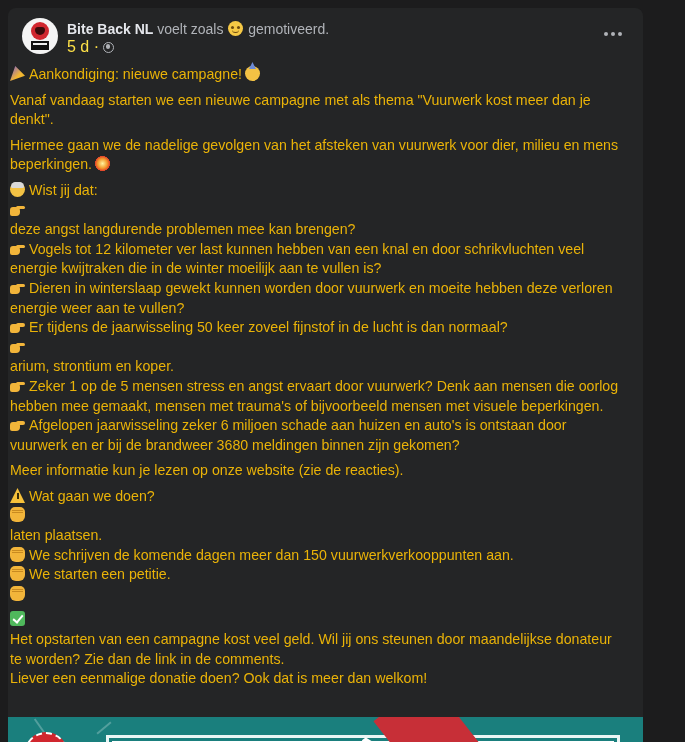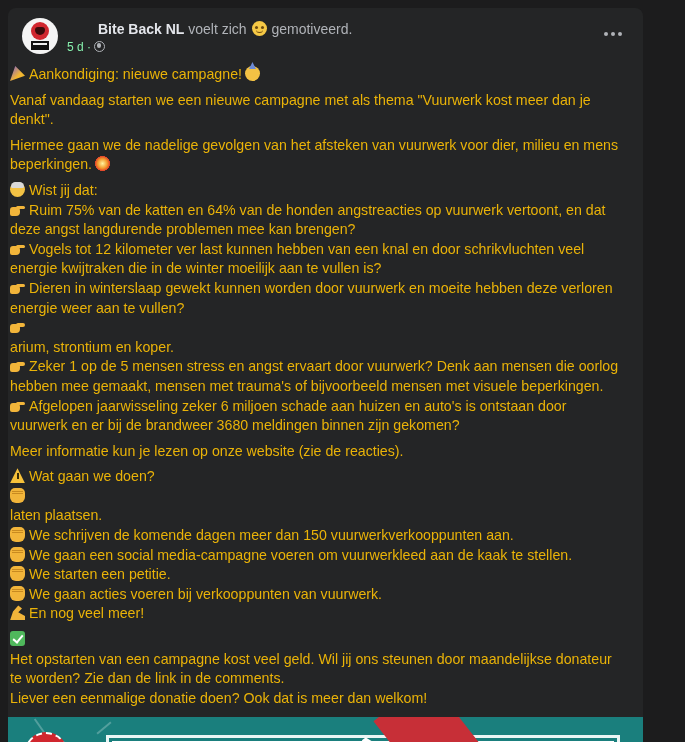--- a/index.html
+++ b/index.html
@@ -34,36 +34,36 @@
     position: absolute; left: 9px; top: 23px; width: 18px; height: 9px;
     background: #111; 
   }
   .avatar .logo-text::after {
     content: ""; position: absolute; left: 2px; top: 2px; width: 14px; height: 2px; background:#eee;
   }
   .hdr-line1 {
     position: absolute; left: 59px; top: 12px;
     font-size: 14px; line-height: 18px; color: #b0b3b8; white-space: nowrap;
   }
-  .hdr-line1 .name { color: #e4e6eb; font-weight: bold; margin-left: 31px; }
+  .hdr-line1 .name { color: #e4e6eb; font-weight: bold; }
   .feeling-emoji {
     display: inline-block; width: 15px; height: 15px; border-radius: 50%;
     background: #f6c945; vertical-align: -2px; position: relative; margin: 0 1px;
   }
   .feeling-emoji::before {
     content: ""; position: absolute; left: 3px; top: 5px; width: 3px; height: 3px; border-radius: 50%; background: #6b4a10;
     box-shadow: 6px 0 0 #6b4a10;
   }
   .feeling-emoji::after {
     content: ""; position: absolute; left: 4px; top: 8px; width: 7px; height: 3px;
     border-bottom: 1.5px solid #6b4a10; border-radius: 0 0 5px 5px;
   }
   .hdr-line2 {
     position: absolute; left: 59px; top: 32px;
-    font-size: 12px; line-height: 14px; color: #86efac; white-space: nowrap;
+    font-size: 16px; line-height: 14px; color: #fde047; white-space: nowrap;
   }
   .globe-icon {
     display: inline-block; width: 11px; height: 11px; border-radius: 50%;
     border: 1.5px solid #b0b3b8; vertical-align: -1px; position: relative;
   }
   .globe-icon::after {
     content: ""; position: absolute; left: 2px; top: 1px; width: 4px; height: 5px;
     background: #b0b3b8; border-radius: 2px;
   }
   .more-button {
@@ -136,21 +136,21 @@
 <body>
 
 <div class="card">
   <div class="header">
     <div class="avatar">
       <div class="head"></div>
       <div class="logo-text"></div>
     </div>
     <div class="hdr-line1">
       <span class="name">Bite Back NL</span>
-      <span>voelt zich</span>
+      <span>voelt zoals</span>
       <span class="feeling-emoji"></span>
       <span>gemotiveerd.</span>
     </div>
     <div class="hdr-line2">
       <span>5 d</span>
       <span>·</span>
       <span class="globe-icon"></span>
     </div>
     <div class="more-button">
       <span></span>
@@ -166,45 +166,44 @@
     <div class="para">
       <span class="line">Vanaf vandaag starten we een nieuwe campagne met als thema "Vuurwerk kost meer dan je</span>
       <span class="line">denkt".</span>
     </div>
     <div class="para">
       <span class="line">Hiermee gaan we de nadelige gevolgen van het afsteken van vuurwerk voor dier, milieu en mens</span>
       <span class="line"><span>beperkingen.</span><span class="emo emo-boom"></span></span>
     </div>
     <div class="para">
       <span class="line"><span class="emo emo-shock"></span><span>Wist jij dat:</span></span>
-      <span class="line"><span class="emo emo-point"></span><span>Ruim 75% van de katten en 64% van de honden angstreacties op vuurwerk vertoont, en dat</span></span>
+      <span class="line"><span class="emo emo-point"></span></span>
       <span class="line">deze angst langdurende problemen mee kan brengen?</span>
       <span class="line"><span class="emo emo-point"></span><span>Vogels tot 12 kilometer ver last kunnen hebben van een knal en door schrikvluchten veel</span></span>
       <span class="line">energie kwijtraken die in de winter moeilijk aan te vullen is?</span>
       <span class="line"><span class="emo emo-point"></span><span>Dieren in winterslaap gewekt kunnen worden door vuurwerk en moeite hebben deze verloren</span></span>
       <span class="line">energie weer aan te vullen?</span>
+      <span class="line"><span class="emo emo-point"></span><span>Er tijdens de jaarwisseling 50 keer zoveel fijnstof in de lucht is dan normaal?</span></span>
       <span class="line"><span class="emo emo-point"></span></span>
       <span class="line">arium, strontium en koper.</span>
       <span class="line"><span class="emo emo-point"></span><span>Zeker 1 op de 5 mensen stress en angst ervaart door vuurwerk? Denk aan mensen die oorlog</span></span>
       <span class="line">hebben mee gemaakt, mensen met trauma's of bijvoorbeeld mensen met visuele beperkingen.</span>
       <span class="line"><span class="emo emo-point"></span><span>Afgelopen jaarwisseling zeker 6 miljoen schade aan huizen en auto's is ontstaan door</span></span>
       <span class="line">vuurwerk en er bij de brandweer 3680 meldingen binnen zijn gekomen?</span>
     </div>
     <div class="para">
       <span class="line">Meer informatie kun je lezen op onze website (zie de reacties).</span>
     </div>
     <div class="para">
       <span class="line"><span class="emo emo-warn"></span><span>Wat gaan we doen?</span></span>
       <span class="line"><span class="emo emo-fist"></span></span>
       <span class="line">laten plaatsen.</span>
       <span class="line"><span class="emo emo-fist"></span><span>We schrijven de komende dagen meer dan 150 vuurwerkverkooppunten aan.</span></span>
-      <span class="line"><span class="emo emo-fist"></span><span>We gaan een social media-campagne voeren om vuurwerkleed aan de kaak te stellen.</span></span>
       <span class="line"><span class="emo emo-fist"></span><span>We starten een petitie.</span></span>
-      <span class="line"><span class="emo emo-fist"></span><span>We gaan acties voeren bij verkooppunten van vuurwerk.</span></span>
-      <span class="line"><span class="emo emo-muscle"></span><span>En nog veel meer!</span></span>
+      <span class="line"><span class="emo emo-fist"></span></span>
     </div>
     <div class="para">
       <span class="line"><span class="emo emo-check"></span></span>
       <span class="line">Het opstarten van een campagne kost veel geld. Wil jij ons steunen door maandelijkse donateur</span>
       <span class="line">te worden? Zie dan de link in de comments.</span>
       <span class="line">Liever een eenmalige donatie doen? Ook dat is meer dan welkom!</span>
     </div>
   </div>
 
   <div class="post-image">

